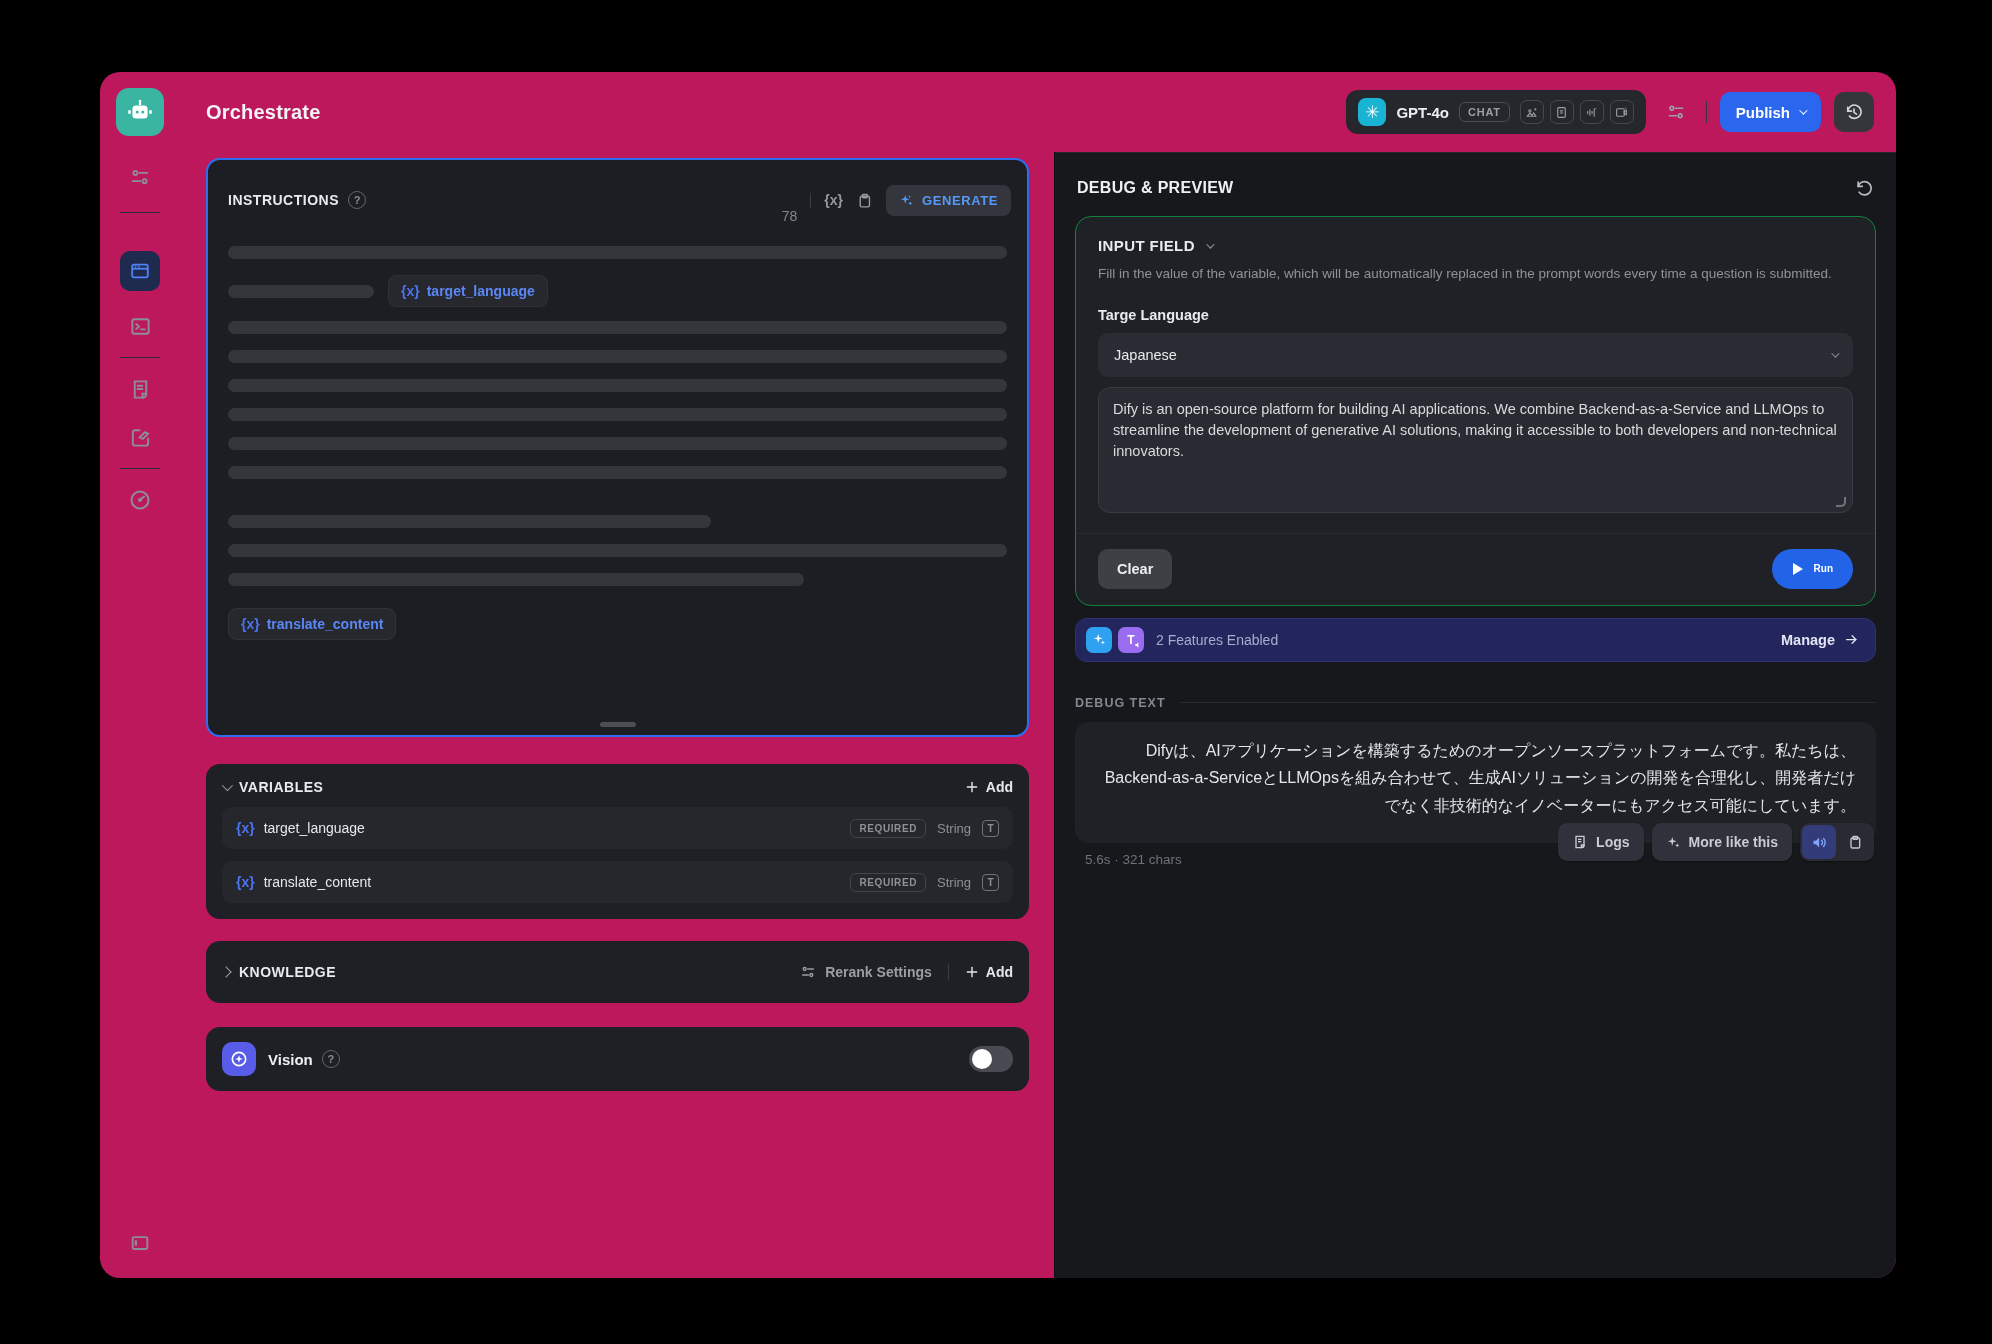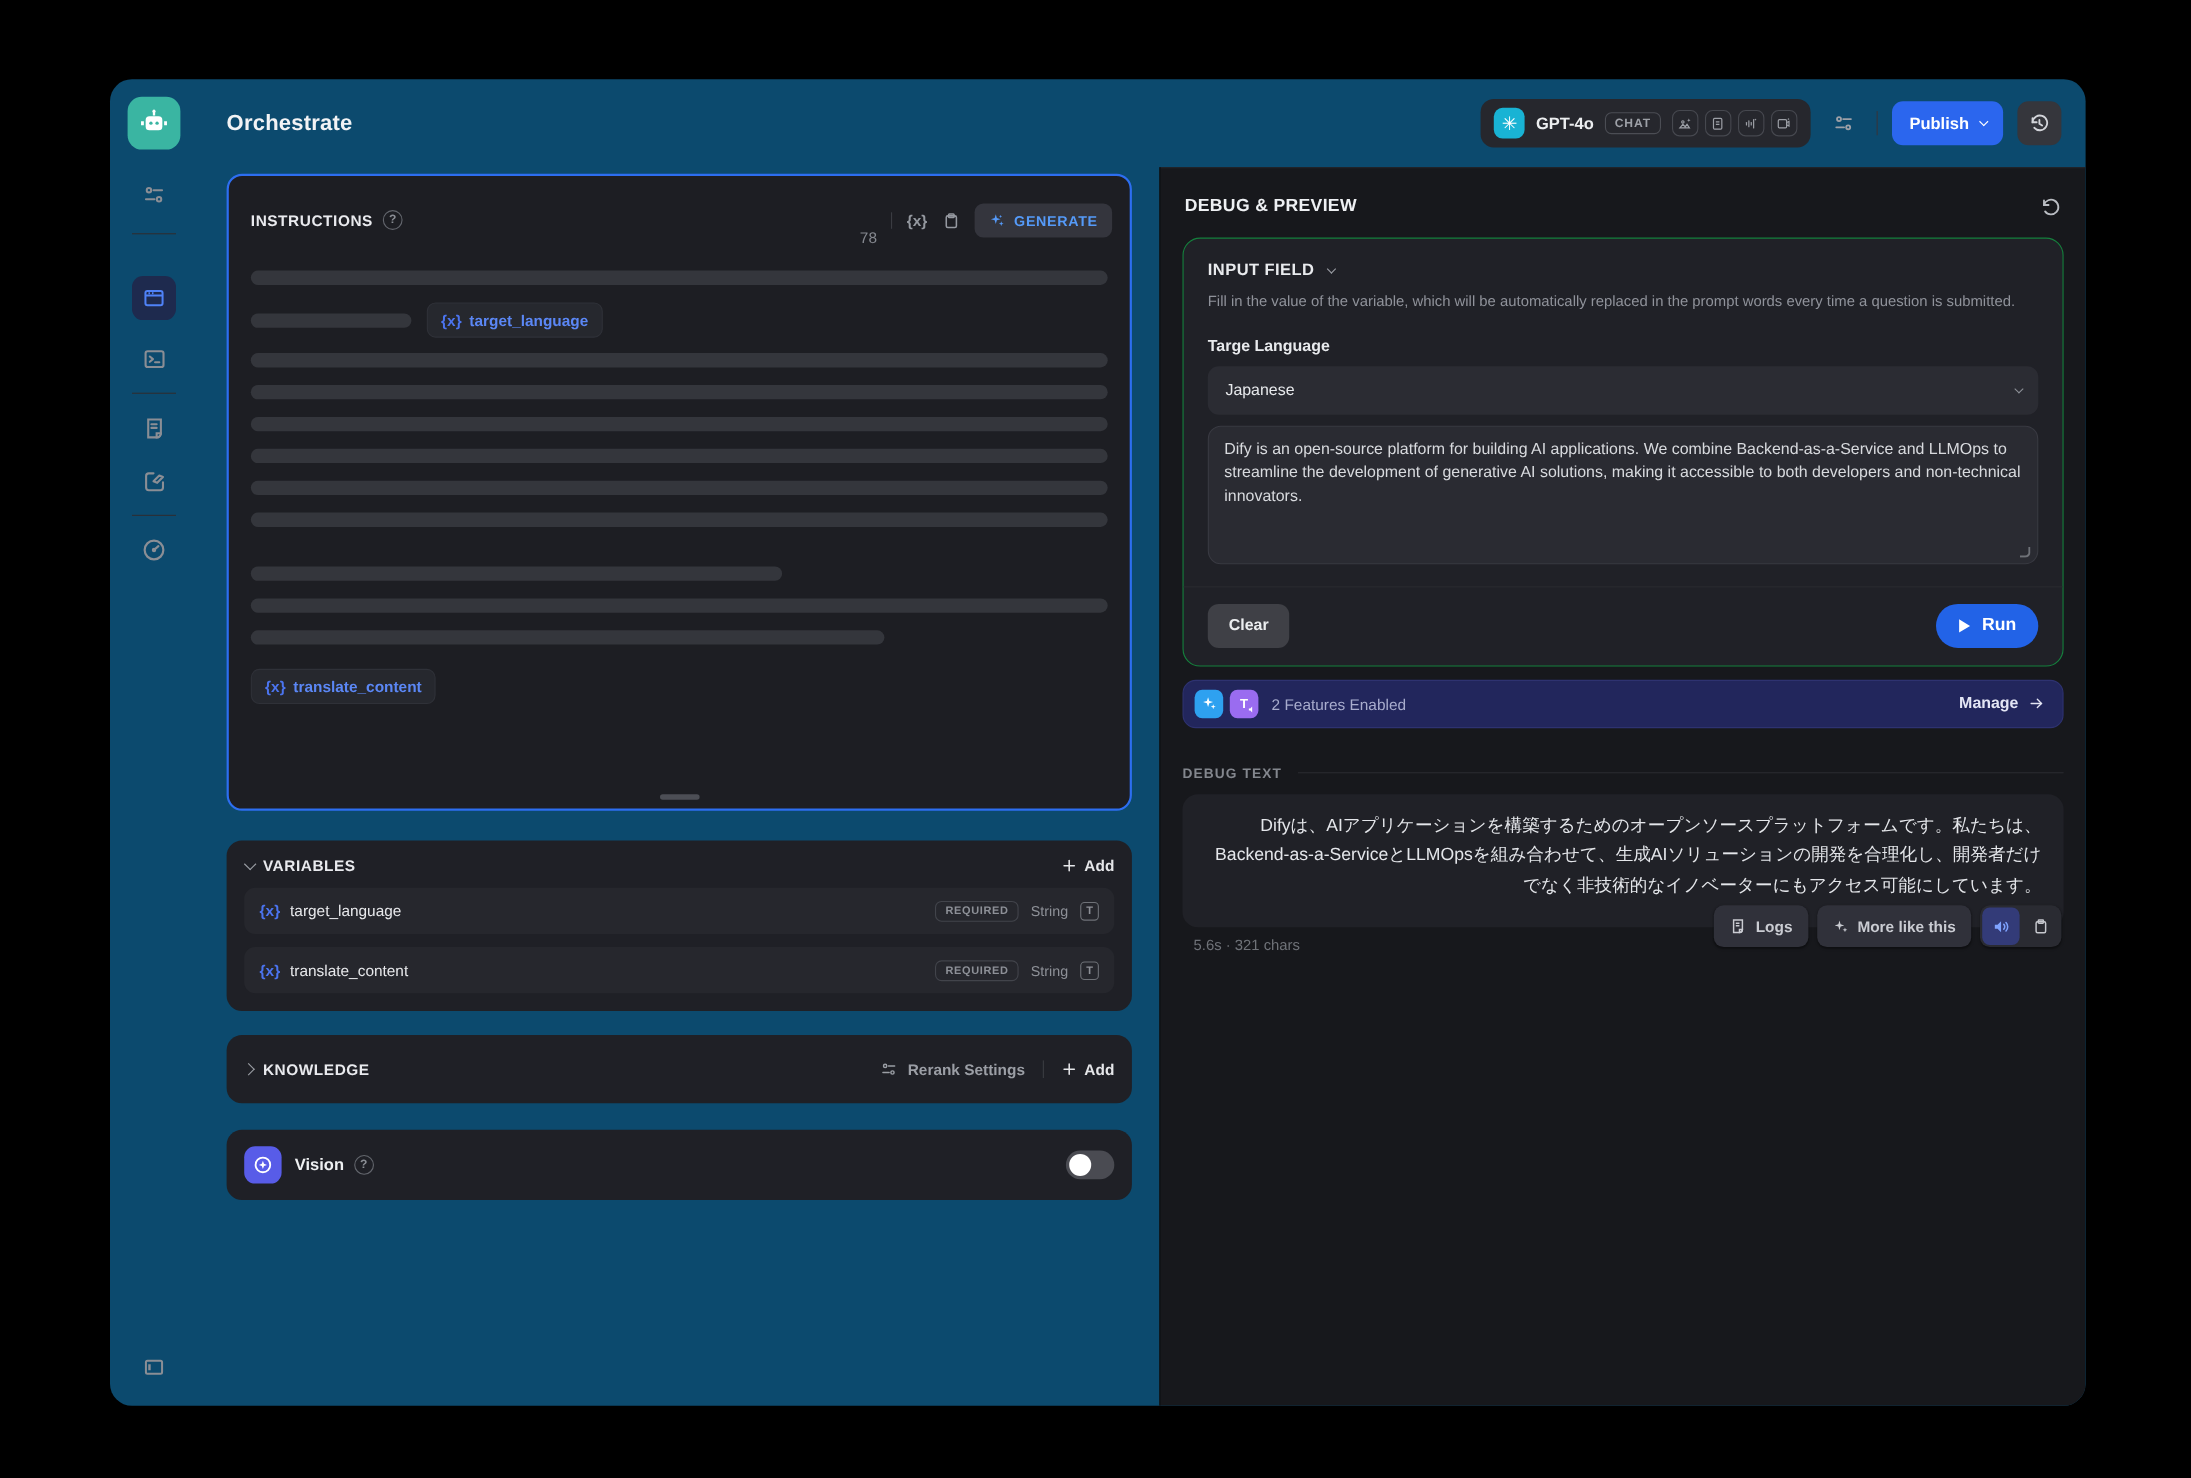--- a/index.html
+++ b/index.html
@@ -1,19 +1,19 @@
 <!DOCTYPE html>
 <html><head>
 <meta charset="utf-8">
 <style>
   * { margin:0; padding:0; box-sizing:border-box; }
   body { background:#000; font-family:"Liberation Sans", sans-serif; }
   .stage { position:relative; width:1992px; height:1344px; background:#000; overflow:hidden; }
   .window { position:absolute; left:100px; top:72px; width:1796px; height:1206px;
-            background:#0c4a6e; border-radius:20px; display:flex; overflow:hidden; }
+            background:#be185d; border-radius:20px; display:flex; overflow:hidden; }
 
   
   .sidebar { width:80px; flex:none; display:flex; flex-direction:column; align-items:center; padding:16px 0 22px; }
   .app-icon { width:48px; height:48px; border-radius:13px; background:#3ab5a2; display:grid; place-items:center; cursor:pointer; }
   .side-btn { width:26px; height:26px; margin-top:26px; color:#8b8e95; display:grid; place-items:center; cursor:pointer; }
   .side-btn.first { margin-top:28px; }
   .side-div { width:40px; height:1px; background:#2d2e33; margin-top:22px; }
   .side-active { width:40px; height:40px; margin-top:38px; border-radius:10px; background:#1e2a4e; color:#4f82f7; display:grid; place-items:center; cursor:pointer; }
   .side-spacer { flex:1; }
 
@@ -104,21 +104,21 @@
   .select .chev { margin-left:auto; border-color:#8d9097; }
   .textarea { margin-top:10px; min-height:126px; background:#2a2b32; border:1px solid #393a42; border-radius:12px;
               padding:11px 14px; font-size:14.5px; line-height:1.45; color:#d8dade; position:relative; cursor:text; }
   .resize-corner { position:absolute; right:6px; bottom:5px; width:10px; height:10px;
                    border-right:2px solid #6f7278; border-bottom:2px solid #6f7278; border-bottom-right-radius:5px; cursor:nwse-resize; }
   .if-divider { height:1px; background:#2a2b30; margin:20px -22px 0; }
   .if-footer { display:flex; align-items:center; padding-top:15px; }
   .clear-btn { height:40px; padding:0 19px; background:#3f4046; border-radius:10px; color:#eceef0;
                font-size:14.5px; font-weight:600; display:flex; align-items:center; cursor:pointer; }
   .run-btn { margin-left:auto; height:40px; padding:0 20px; background:#2263e7; border-radius:20px; color:#fff;
-             font-size:16px; font-weight:600; display:flex; align-items:center; gap:10px; cursor:pointer; }
+             font-size:10px; font-weight:600; display:flex; align-items:center; gap:10px; cursor:pointer; }
   .features-bar { margin-top:12px; height:44px; background:#22265c; border:1px solid #2e3270; border-radius:12px;
                   display:flex; align-items:center; padding:0 16px 0 10px; cursor:pointer; }
   .feat-icons { display:flex; gap:6px; }
   .feat-icon { width:26px; height:26px; border-radius:7px; display:grid; place-items:center; color:#fff; }
   .feat-icon.blue { background:#2ea1f0; }
   .feat-icon.purple { background:#9a6cf0; font-size:12px; font-weight:700; }
   .feat-text { margin-left:12px; font-size:14px; color:#a8accd; }
   .manage { margin-left:auto; display:flex; align-items:center; gap:9px; font-size:14.5px; font-weight:600; color:#e3e5f4; }
   .output-sec { margin-top:34px; display:flex; align-items:center; gap:14px; }
   .output-label { font-size:12.5px; font-weight:700; letter-spacing:1px; color:#84878e; white-space:nowrap; }

